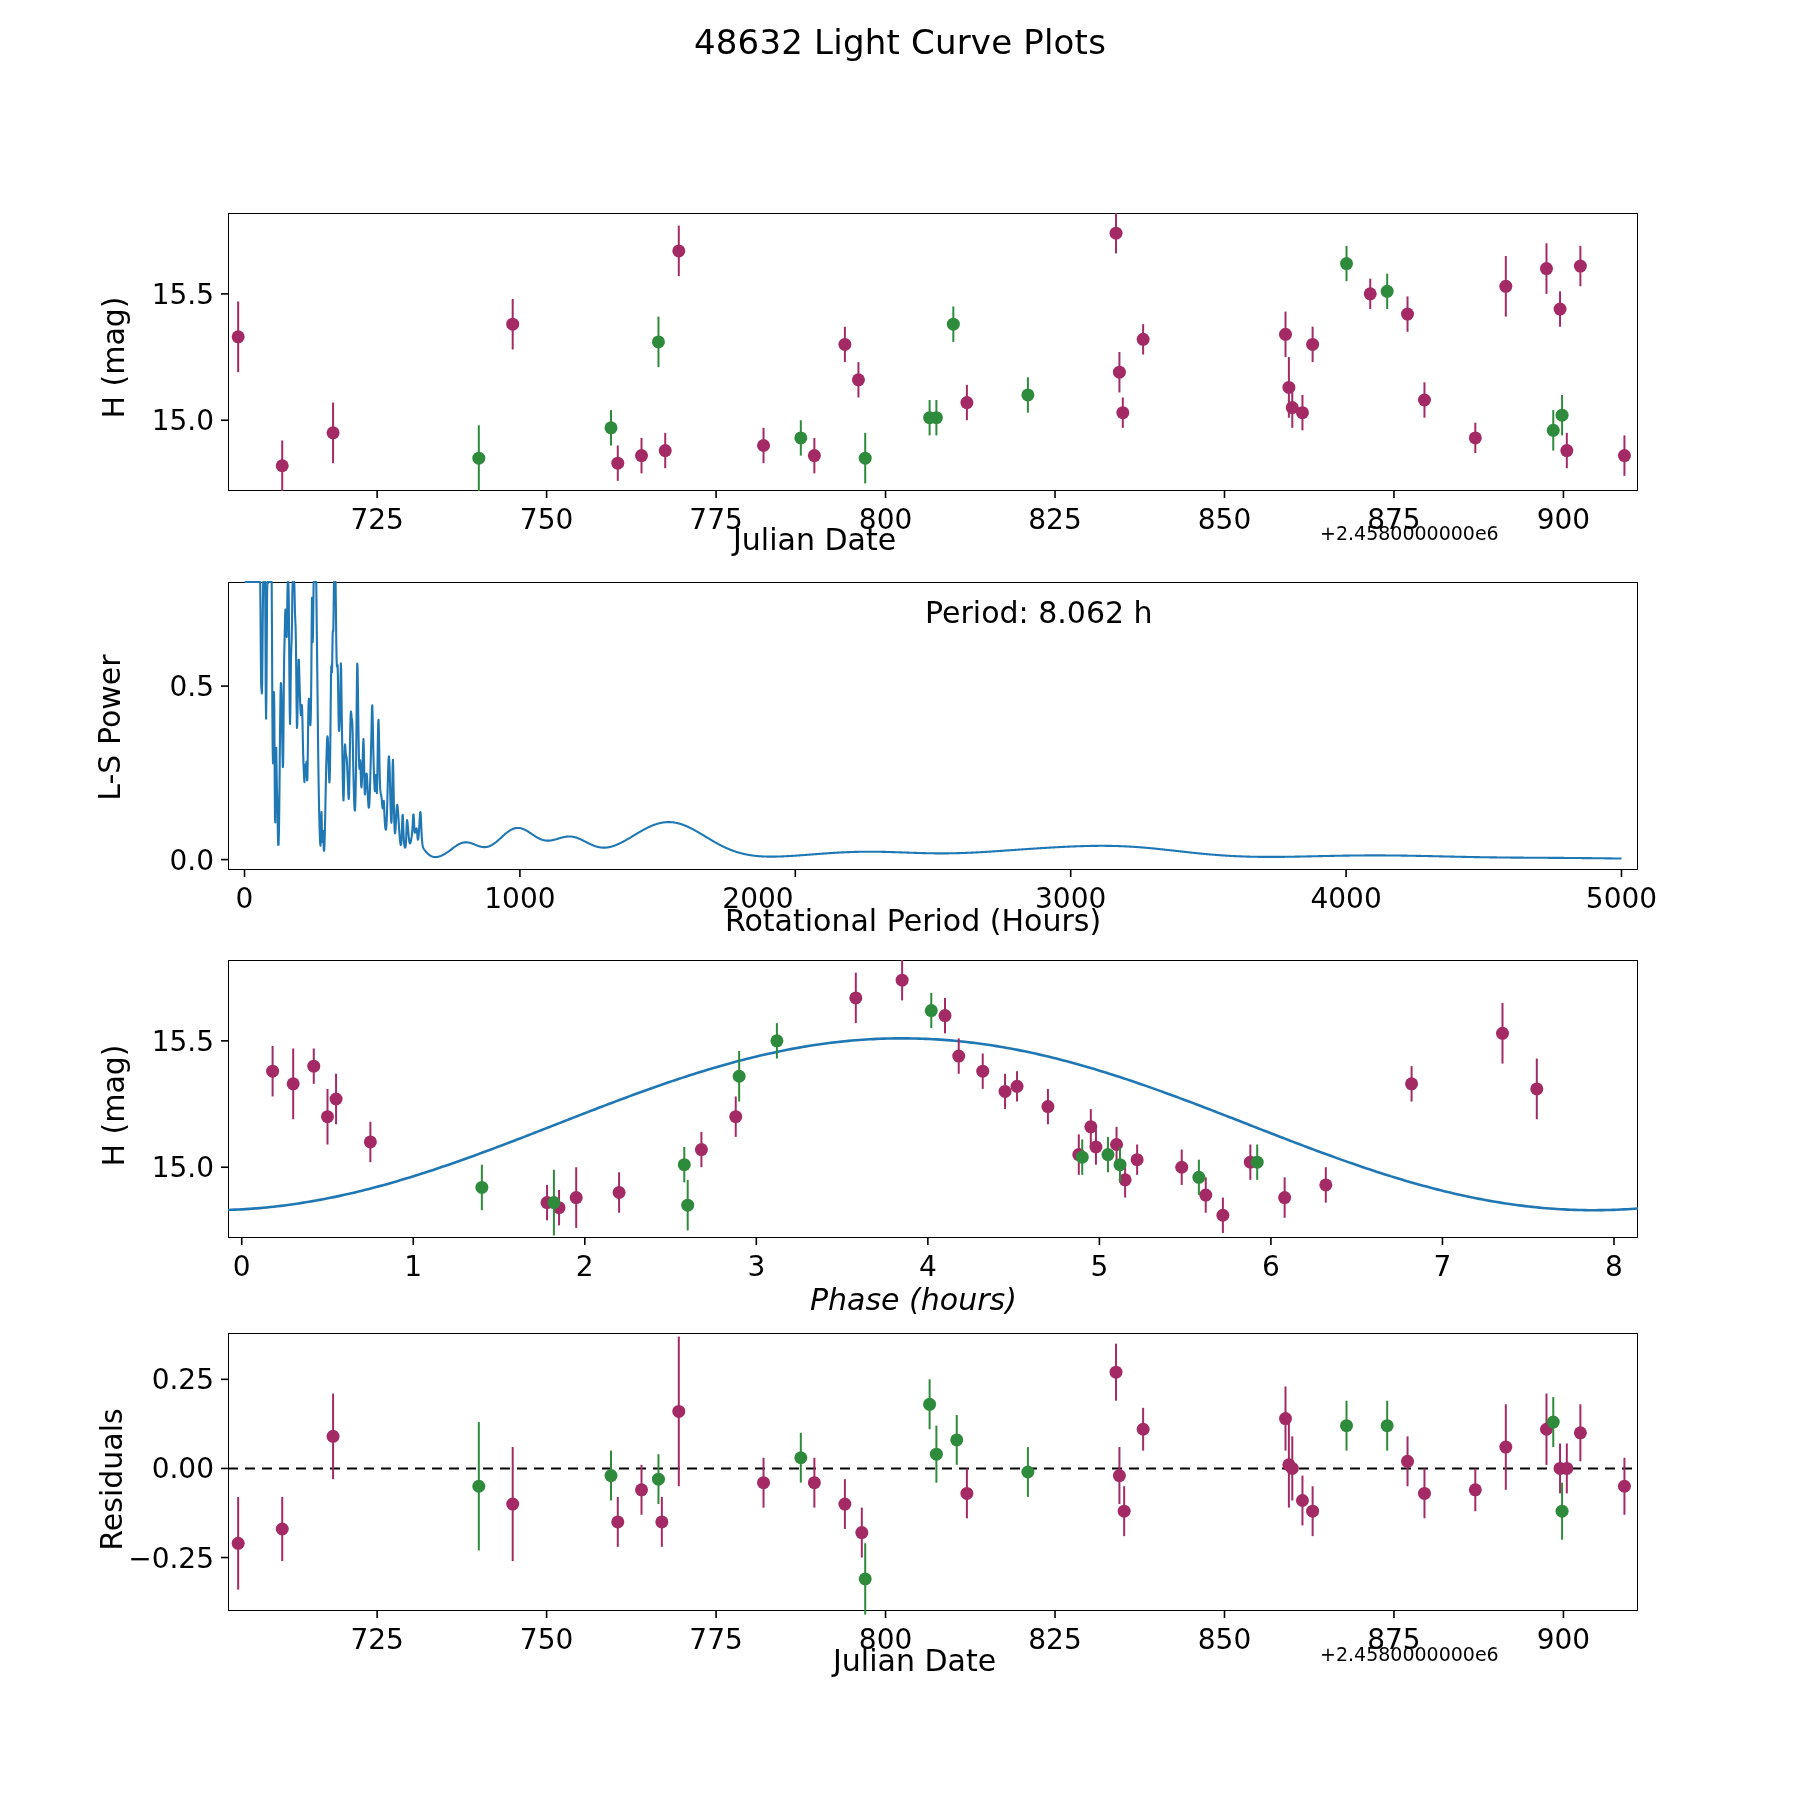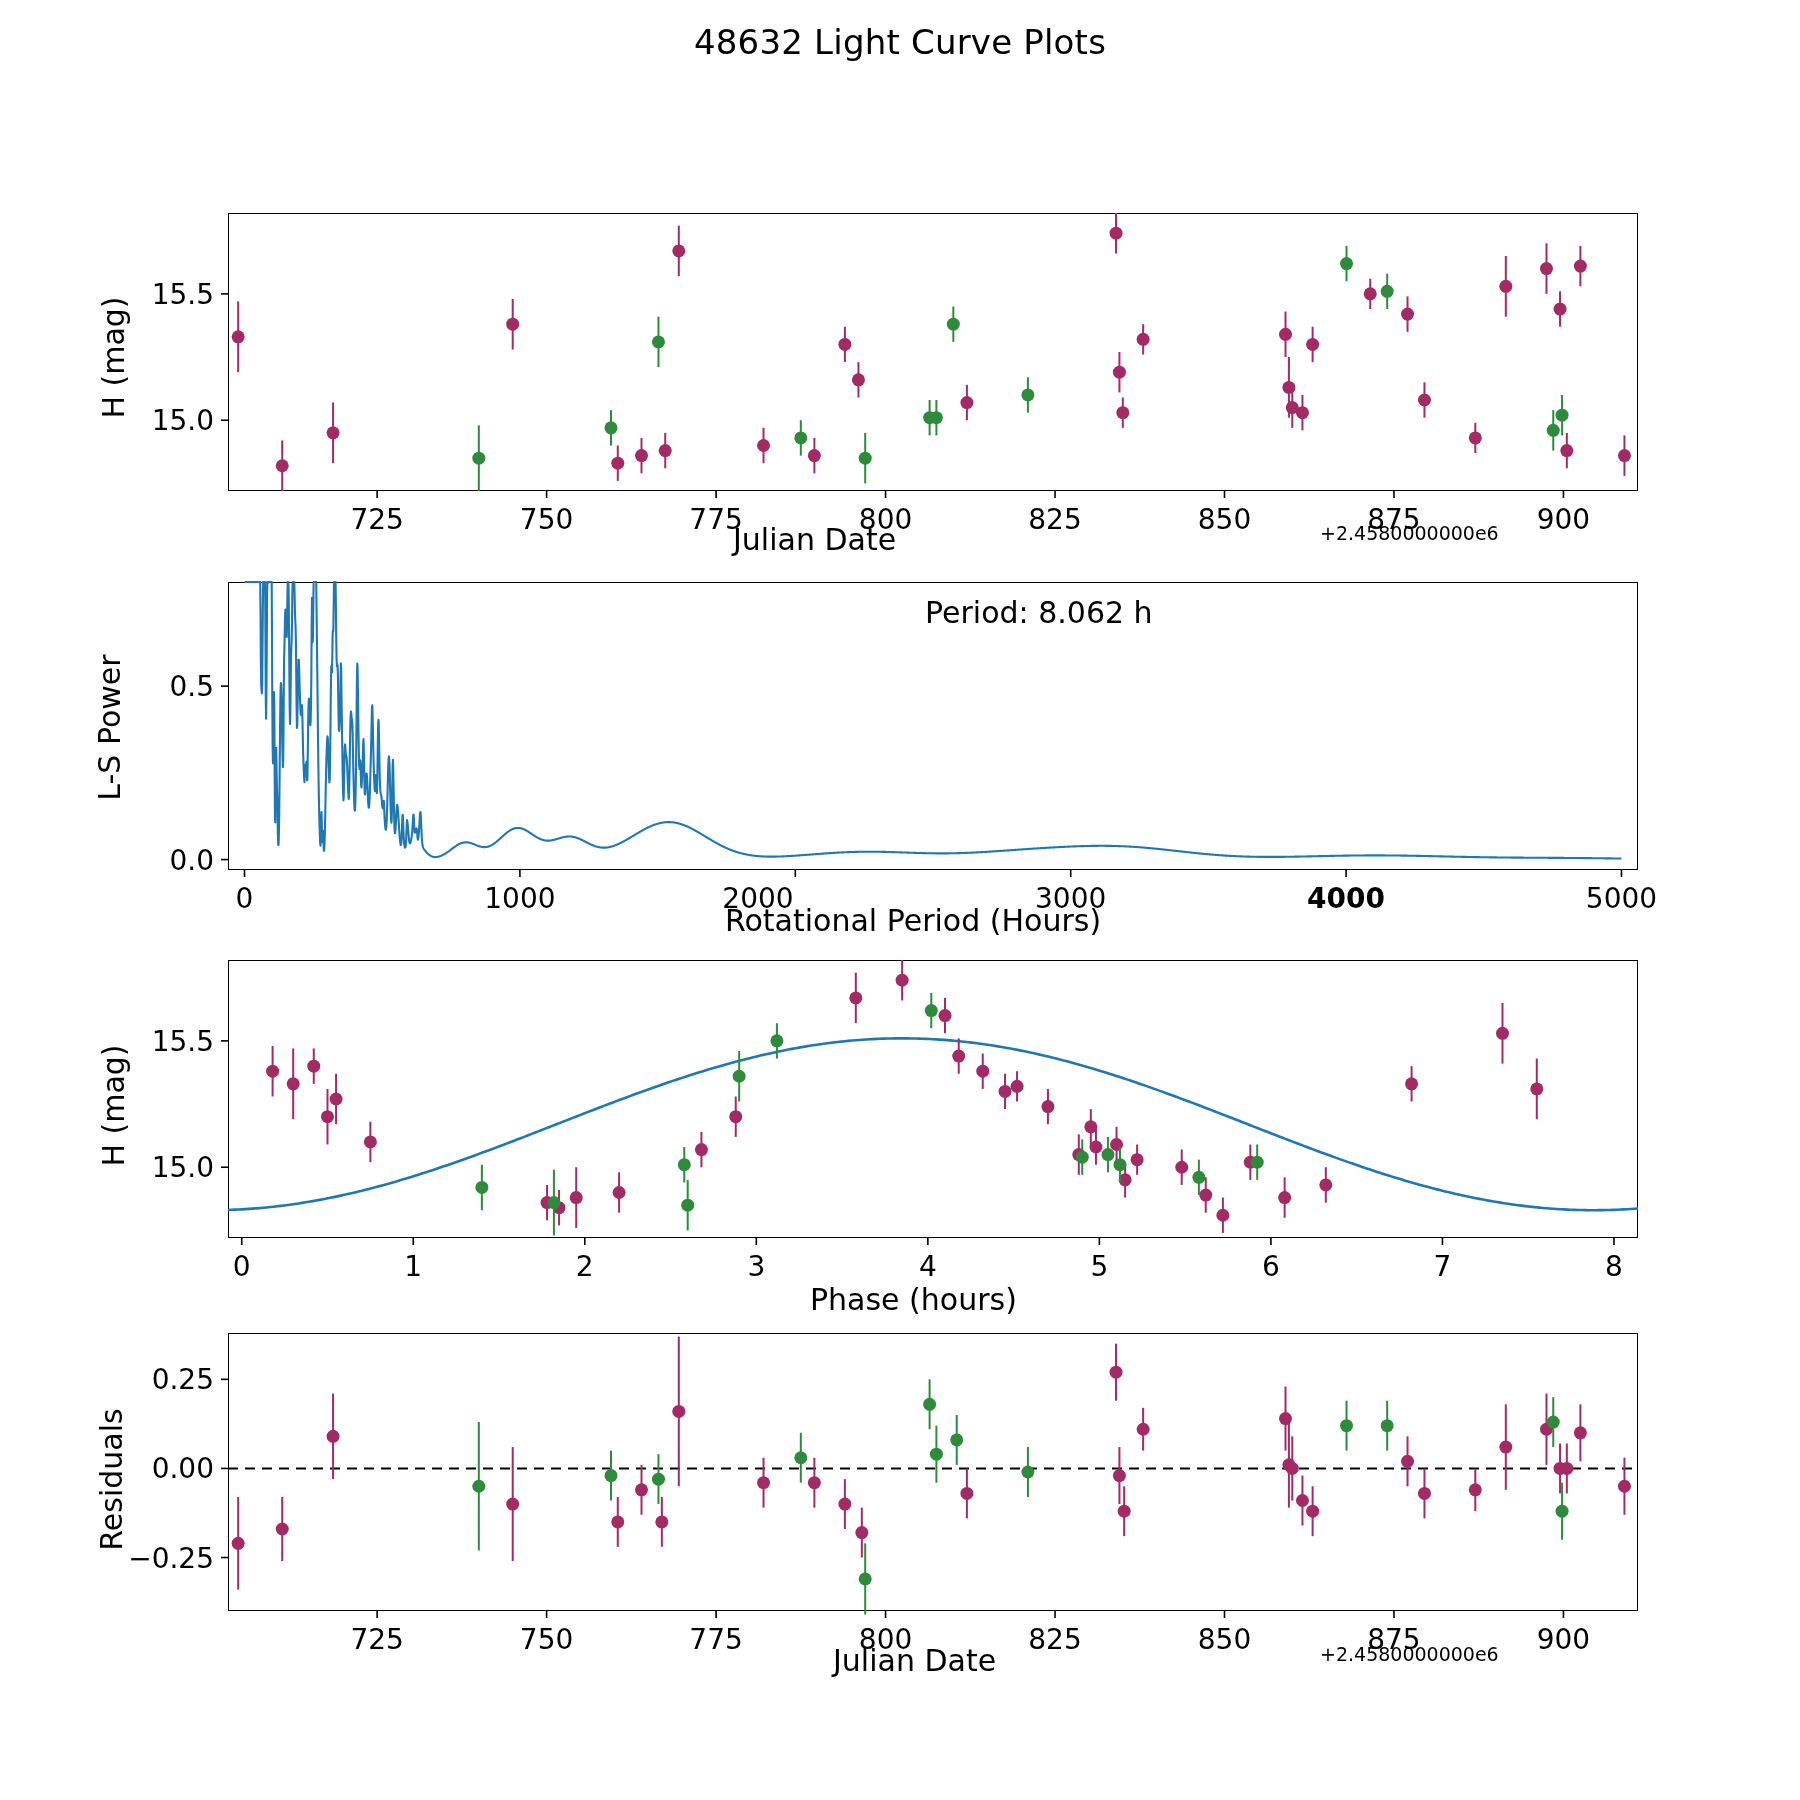--- a/index.html
+++ b/index.html
@@ -436,42 +436,42 @@
 
   <div class="ylabel" style="left:52px; top:340px; transform: rotate(-90deg);">H (mag)</div>
   <div class="xlabel" style="left:733px; top:522px;">Julian Date</div>
   <div class="offset-text" style="left:1320px; top:522px;">+2.4580000000e6</div>
 
   <div class="ylabel" style="left:36px; top:710px; transform: rotate(-90deg);">L-S Power</div>
   <div class="xlabel" style="left:725px; top:903px;">Rotational Period (Hours)</div>
   <div class="annot" style="left:925px; top:595px;">Period: 8.062 h</div>
 
   <div class="ylabel" style="left:52px; top:1088px; transform: rotate(-90deg);">H (mag)</div>
-  <div class="xlabel" style="left:810px; top:1282px;">Phase (hours)</div>
+  <div class="xlabel" style="left:810px; top:1282px;font-style:italic;">Phase (hours)</div>
 
   <div class="ylabel" style="left:40px; top:1462px; transform: rotate(-90deg);">Residuals</div>
   <div class="xlabel" style="left:833px; top:1643px;">Julian Date</div>
   <div class="offset-text" style="left:1320px; top:1643px;">+2.4580000000e6</div>
 
   <div id="tick-layer">
       <div class="tick-label" style="left: 377.135px; top: 503px; transform: translateX(-50%);">725</div>
       <div class="tick-label" style="left: 546.606px; top: 503px; transform: translateX(-50%);">750</div>
       <div class="tick-label" style="left: 716.077px; top: 503px; transform: translateX(-50%);">775</div>
       <div class="tick-label" style="left: 885.548px; top: 503px; transform: translateX(-50%);">800</div>
       <div class="tick-label" style="left: 1055.02px; top: 503px; transform: translateX(-50%);">825</div>
       <div class="tick-label" style="left: 1224.49px; top: 503px; transform: translateX(-50%);">850</div>
       <div class="tick-label" style="left: 1393.96px; top: 503px; transform: translateX(-50%);">875</div>
       <div class="tick-label" style="left: 1563.43px; top: 503px; transform: translateX(-50%);">900</div>
       <div class="tick-label" style="left: 214px; top: 420.236px; transform: translate(-100%, -50%);">15.0</div>
       <div class="tick-label" style="left: 214px; top: 293.873px; transform: translate(-100%, -50%);">15.5</div>
       <div class="tick-label" style="left: 244.523px; top: 882px; transform: translateX(-50%);">0</div>
       <div class="tick-label" style="left: 519.914px; top: 882px; transform: translateX(-50%);">1000</div>
       <div class="tick-label" style="left: 758px; top: 882px; transform: translateX(-50%);">2000</div>
       <div class="tick-label" style="left: 1070.7px; top: 882px; transform: translateX(-50%);">3000</div>
-      <div class="tick-label" style="left: 1346.09px; top: 882px; transform: translateX(-50%); font-weight: bold;">4000</div>
+      <div class="tick-label" style="left: 1346.09px; top: 882px; transform: translateX(-50%);">4000</div>
       <div class="tick-label" style="left: 1621.48px; top: 882px; transform: translateX(-50%);">5000</div>
       <div class="tick-label" style="left: 214px; top: 859.59px; transform: translate(-100%, -50%);">0.0</div>
       <div class="tick-label" style="left: 214px; top: 686.096px; transform: translate(-100%, -50%); text-align: center;">0.5</div>
       <div class="tick-label" style="left: 241.723px; top: 1250px; transform: translateX(-50%);">0</div>
       <div class="tick-label" style="left: 413.255px; top: 1250px; transform: translateX(-50%);">1</div>
       <div class="tick-label" style="left: 584.788px; top: 1250px; transform: translateX(-50%);">2</div>
       <div class="tick-label" style="left: 756.321px; top: 1250px; transform: translateX(-50%);">3</div>
       <div class="tick-label" style="left: 927.854px; top: 1250px; transform: translateX(-50%);">4</div>
       <div class="tick-label" style="left: 1099.39px; top: 1250px; transform: translateX(-50%);">5</div>
       <div class="tick-label" style="left: 1270.92px; top: 1250px; transform: translateX(-50%);">6</div>

